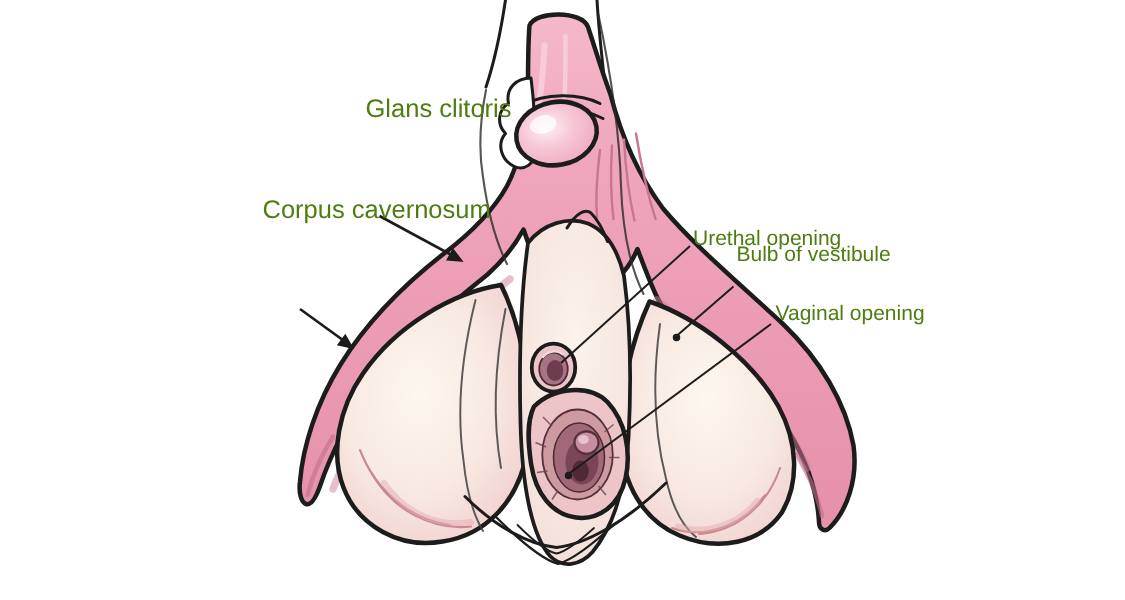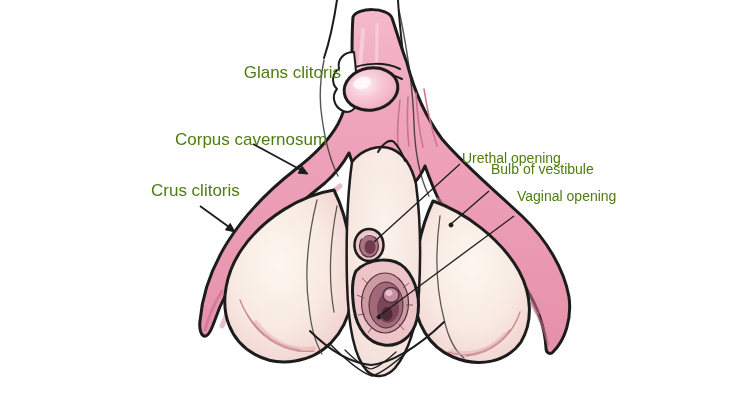--- a/index.html
+++ b/index.html
@@ -18,21 +18,21 @@
     font-family:"Liberation Sans",sans-serif;
     line-height:1.15;
   }
   .lbl-big{font-size:17px;}
   .lbl-small{font-size:14px;}
   #lbl-glans   {left:160px;top:63px;width:181px;text-align:right;}
   #lbl-corpus  {left:175px;top:130px;}
   #lbl-crus    {left:151px;top:181px;}
   #lbl-urethral{left:462px;top:150px;}
   #lbl-bulb    {left:491px;top:161px;}
-  #lbl-vaginal {left:517px;top:188px;}
+  #lbl-vaginal {left:517px;top:200px;}
 </style>
 </head>
 <body>
 
 <div class="stage">
 
   <svg width="750" height="400" viewBox="0 0 750 400">
     <defs>
       <linearGradient id="pinkGrad" x1="0" y1="0" x2="0" y2="1">
         <stop offset="0%" stop-color="#F5B9CA"></stop>
@@ -195,18 +195,17 @@
       <line x1="460" y1="164" x2="374" y2="242" stroke-width="1.3"></line>
       <line x1="489" y1="191" x2="451" y2="224" stroke-width="1.3"></line>
       <circle cx="451" cy="225" r="2"></circle>
       <line x1="514" y1="216" x2="379" y2="316" stroke-width="1.3"></line>
       <circle cx="379" cy="317" r="2"></circle>
     </g>
   </svg>
 
   <div class="lbl lbl-big" id="lbl-glans">Glans clitoris</div>
   <div class="lbl lbl-big" id="lbl-corpus">Corpus cavernosum</div>
-  <div class="lbl lbl-big" id="lbl-crus">Crus clitoris</div>
   <div class="lbl lbl-small" id="lbl-urethral">Urethal opening</div>
   <div class="lbl lbl-small" id="lbl-bulb">Bulb of vestibule</div>
   <div class="lbl lbl-small" id="lbl-vaginal">Vaginal opening</div>
 
 </div>
 
 </body></html>

